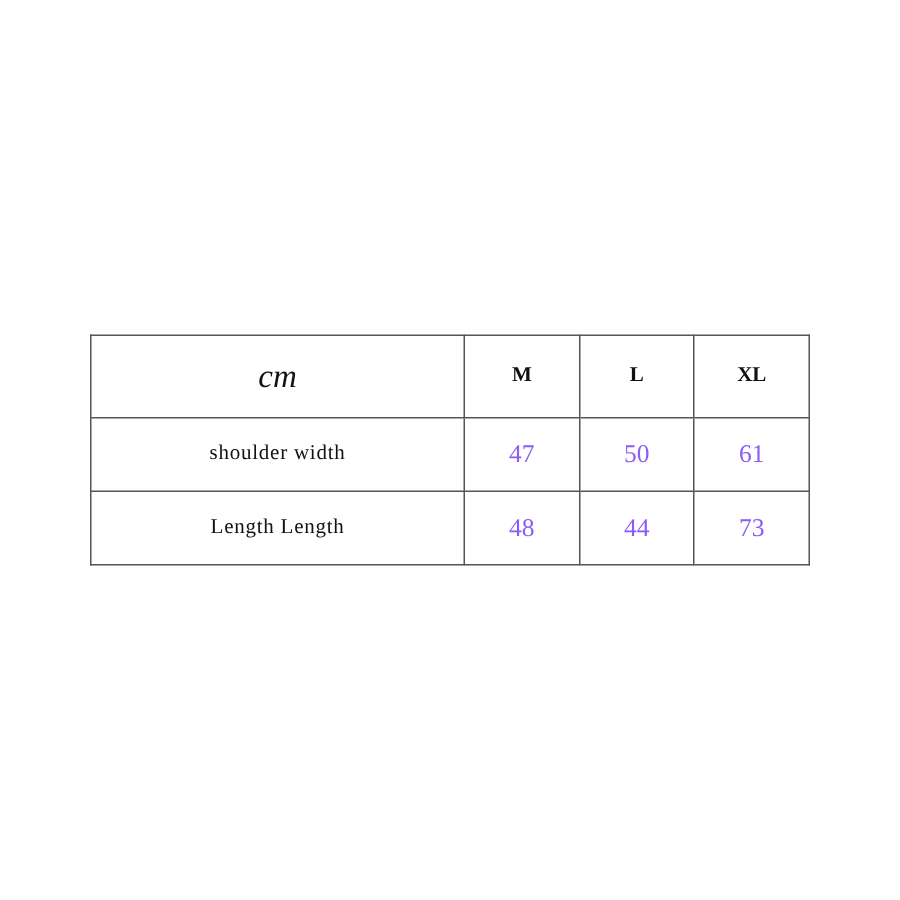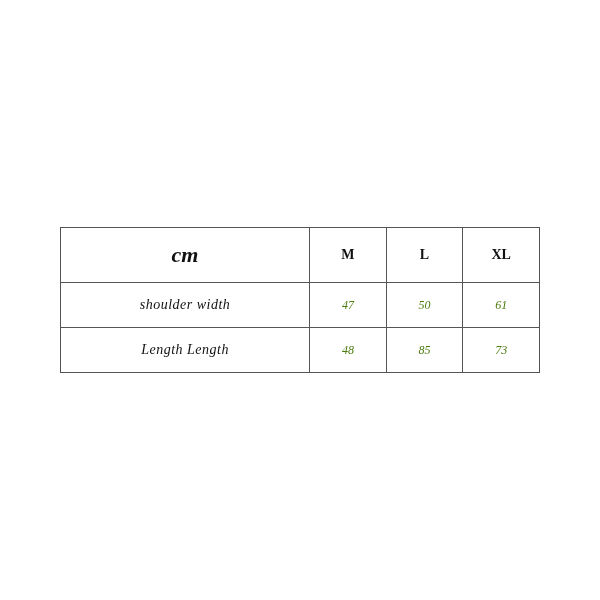--- a/index.html
+++ b/index.html
@@ -30,52 +30,51 @@
 
     thead tr th {
       border: 1.5px solid #555;
       padding: 14px 10px;
       text-align: center;
       font-weight: normal;
     }
 
     thead tr th.label-col {
       font-size: 22px;
-      font-weight: bold;
+      font-weight: normal;
       font-style: italic;
       color: #111;
       text-align: center;
       width: 52%;
     }
 
     thead tr th.size-col {
       font-size: 14px;
       font-weight: bold;
       color: #111;
       width: 16%;
     }
 
     tbody tr td {
       border: 1.5px solid #555;
       padding: 14px 10px;
       text-align: center;
       font-size: 14px;
-      font-style: italic;
     }
 
     tbody tr td.row-label {
       text-align: center;
       color: #111;
       font-size: 14px;
       letter-spacing: 0.5px;
     }
 
     tbody tr td.value-cell {
-      color: #4d7c0f;
-      font-size: 12px;
+      color: #8b5cf6;
+      font-size: 17px;
     }
   </style>
 </head>
 <body>
 
 <div class="table-container">
   <table>
     <thead>
       <tr>
         <th class="label-col">cm</th>
@@ -87,18 +86,18 @@
     <tbody>
       <tr>
         <td class="row-label">shoulder width</td>
         <td class="value-cell">47</td>
         <td class="value-cell">50</td>
         <td class="value-cell">61</td>
       </tr>
       <tr>
         <td class="row-label">Length Length</td>
         <td class="value-cell">48</td>
-        <td class="value-cell">85</td>
+        <td class="value-cell">44</td>
         <td class="value-cell">73</td>
       </tr>
     </tbody>
   </table>
 </div>
 
 </body></html>

